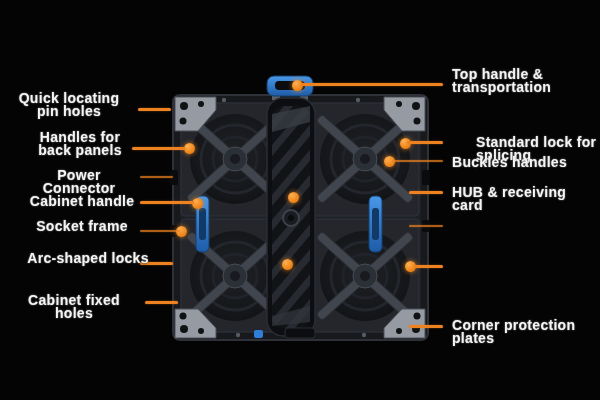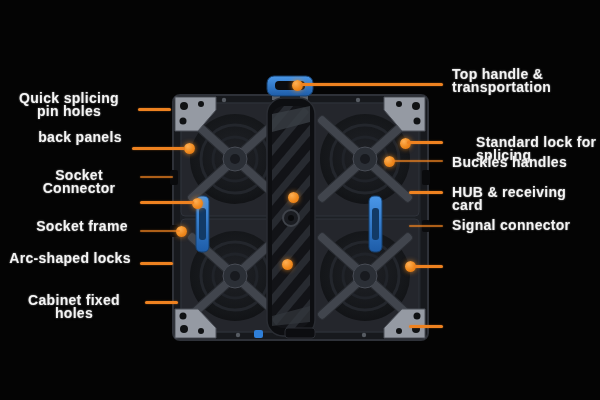--- a/index.html
+++ b/index.html
@@ -177,49 +177,53 @@
 
   <div class="leader" style="left:301px;top:83px;width:142px;"></div>
   <div class="leader" style="left:407px;top:141px;width:36px;"></div>
   <div class="leader dim" style="left:392px;top:160px;width:51px;"></div>
   <div class="leader" style="left:409px;top:191px;width:34px;"></div>
   <div class="leader dim" style="left:409px;top:225px;width:34px;"></div>
   <div class="leader" style="left:414px;top:265px;width:29px;"></div>
   <div class="leader" style="left:409px;top:325px;width:34px;"></div>
 
   <div class="callout left" style="left:8px;top:92px;width:122px;">
-    <span>Quick splicing</span>
+    <span>Quick locating</span>
     <span>pin holes</span>
   </div>
   <div class="callout left" style="left:26px;top:131px;width:108px;">
+    <span>Handles for</span>
     <span>back panels</span>
   </div>
   <div class="callout left" style="left:22px;top:169px;width:114px;">
-    <span>Socket Connector</span>
+    <span>Power Connector</span>
+  </div>
+  <div class="callout left" style="left:26px;top:195px;width:112px;">
+    <span>Cabinet handle</span>
   </div>
   <div class="callout left" style="left:28px;top:220px;width:108px;">
     <span>Socket frame</span>
   </div>
-  <div class="callout left" style="left:4px;top:252px;width:132px;">
+  <div class="callout left" style="left:22px;top:252px;width:132px;">
     <span>Arc-shaped locks</span>
   </div>
   <div class="callout left" style="left:8px;top:294px;width:132px;">
     <span>Cabinet fixed holes</span>
   </div>
 
   <div class="callout right" style="left:452px;top:68px;width:145px;">
     <span>Top handle &amp;</span>
     <span>transportation</span>
   </div>
   <div class="callout right" style="left:476px;top:136px;width:145px;">
     <span>Standard lock for splicing</span>
   </div>
   <div class="callout right" style="left:452px;top:156px;width:145px;">
     <span>Buckles handles</span>
   </div>
   <div class="callout right" style="left:452px;top:186px;width:145px;">
     <span>HUB &amp; receiving card</span>
   </div>
-  <div class="callout right" style="left:452px;top:219px;width:145px;">
-    <span>Signal connector</span>
+  <div class="callout right" style="left:452px;top:319px;width:145px;">
+    <span>Corner protection plates</span>
   </div>
 
 </div>
 
 </body></html>

